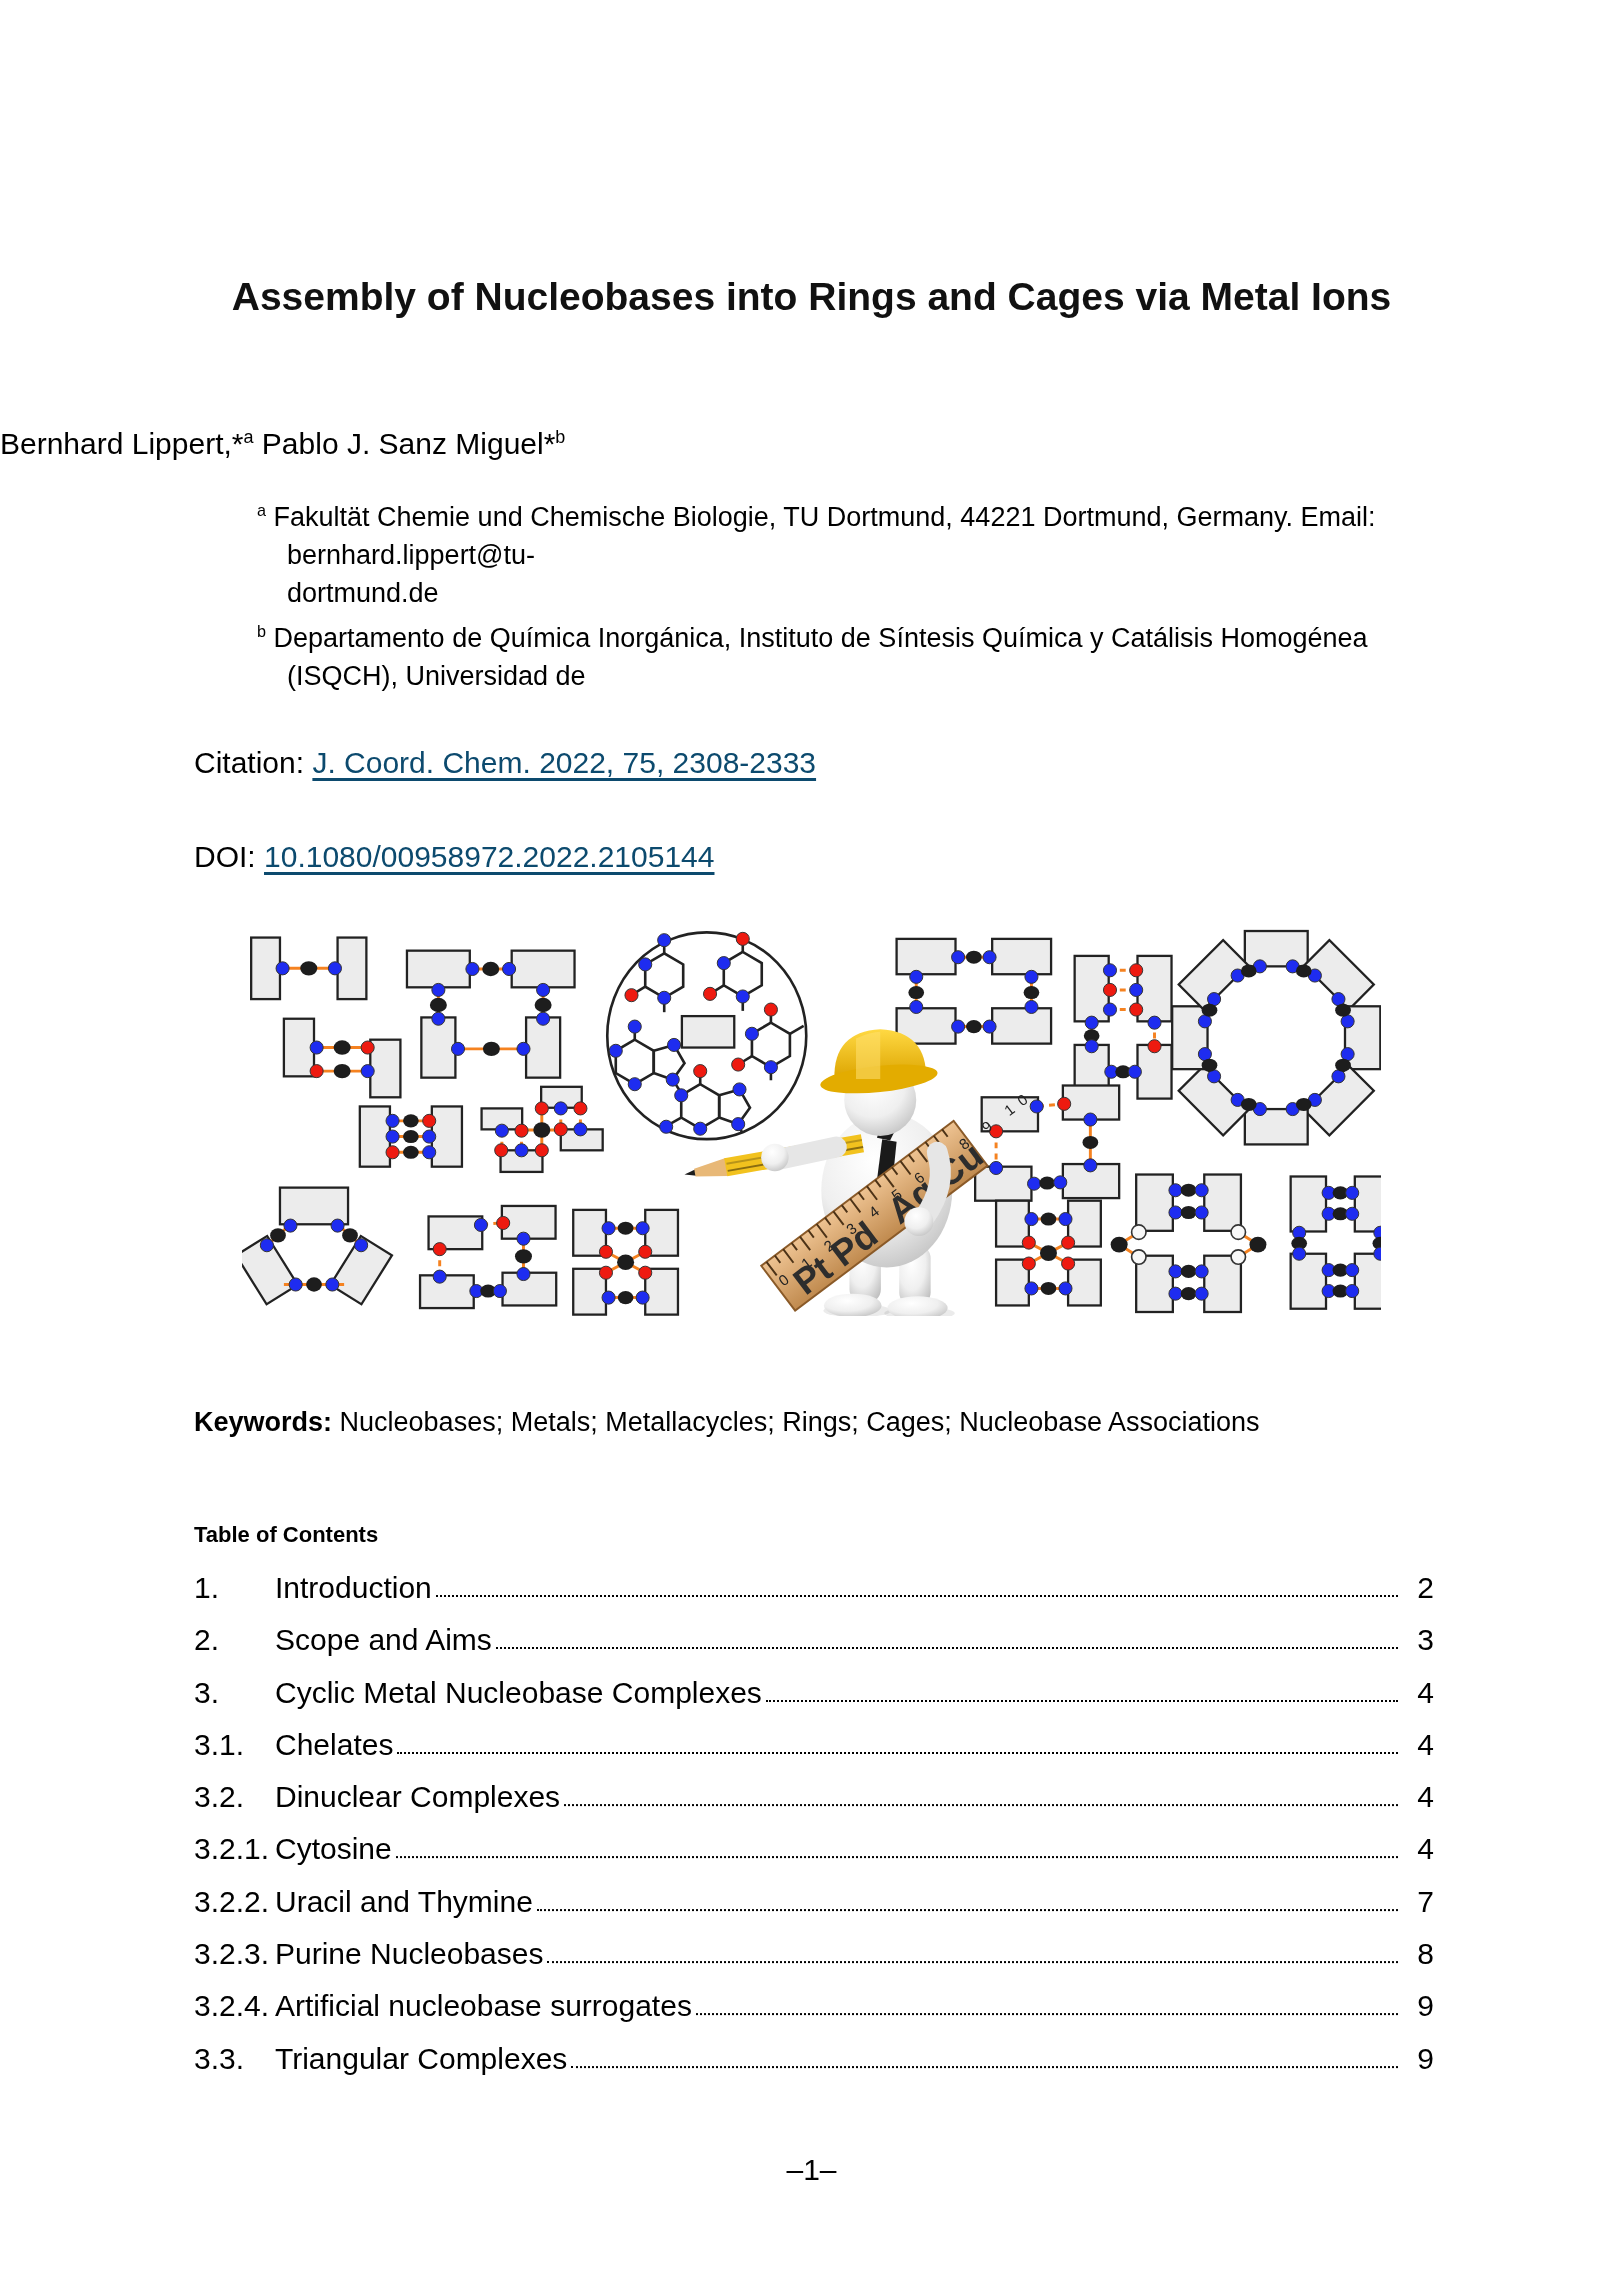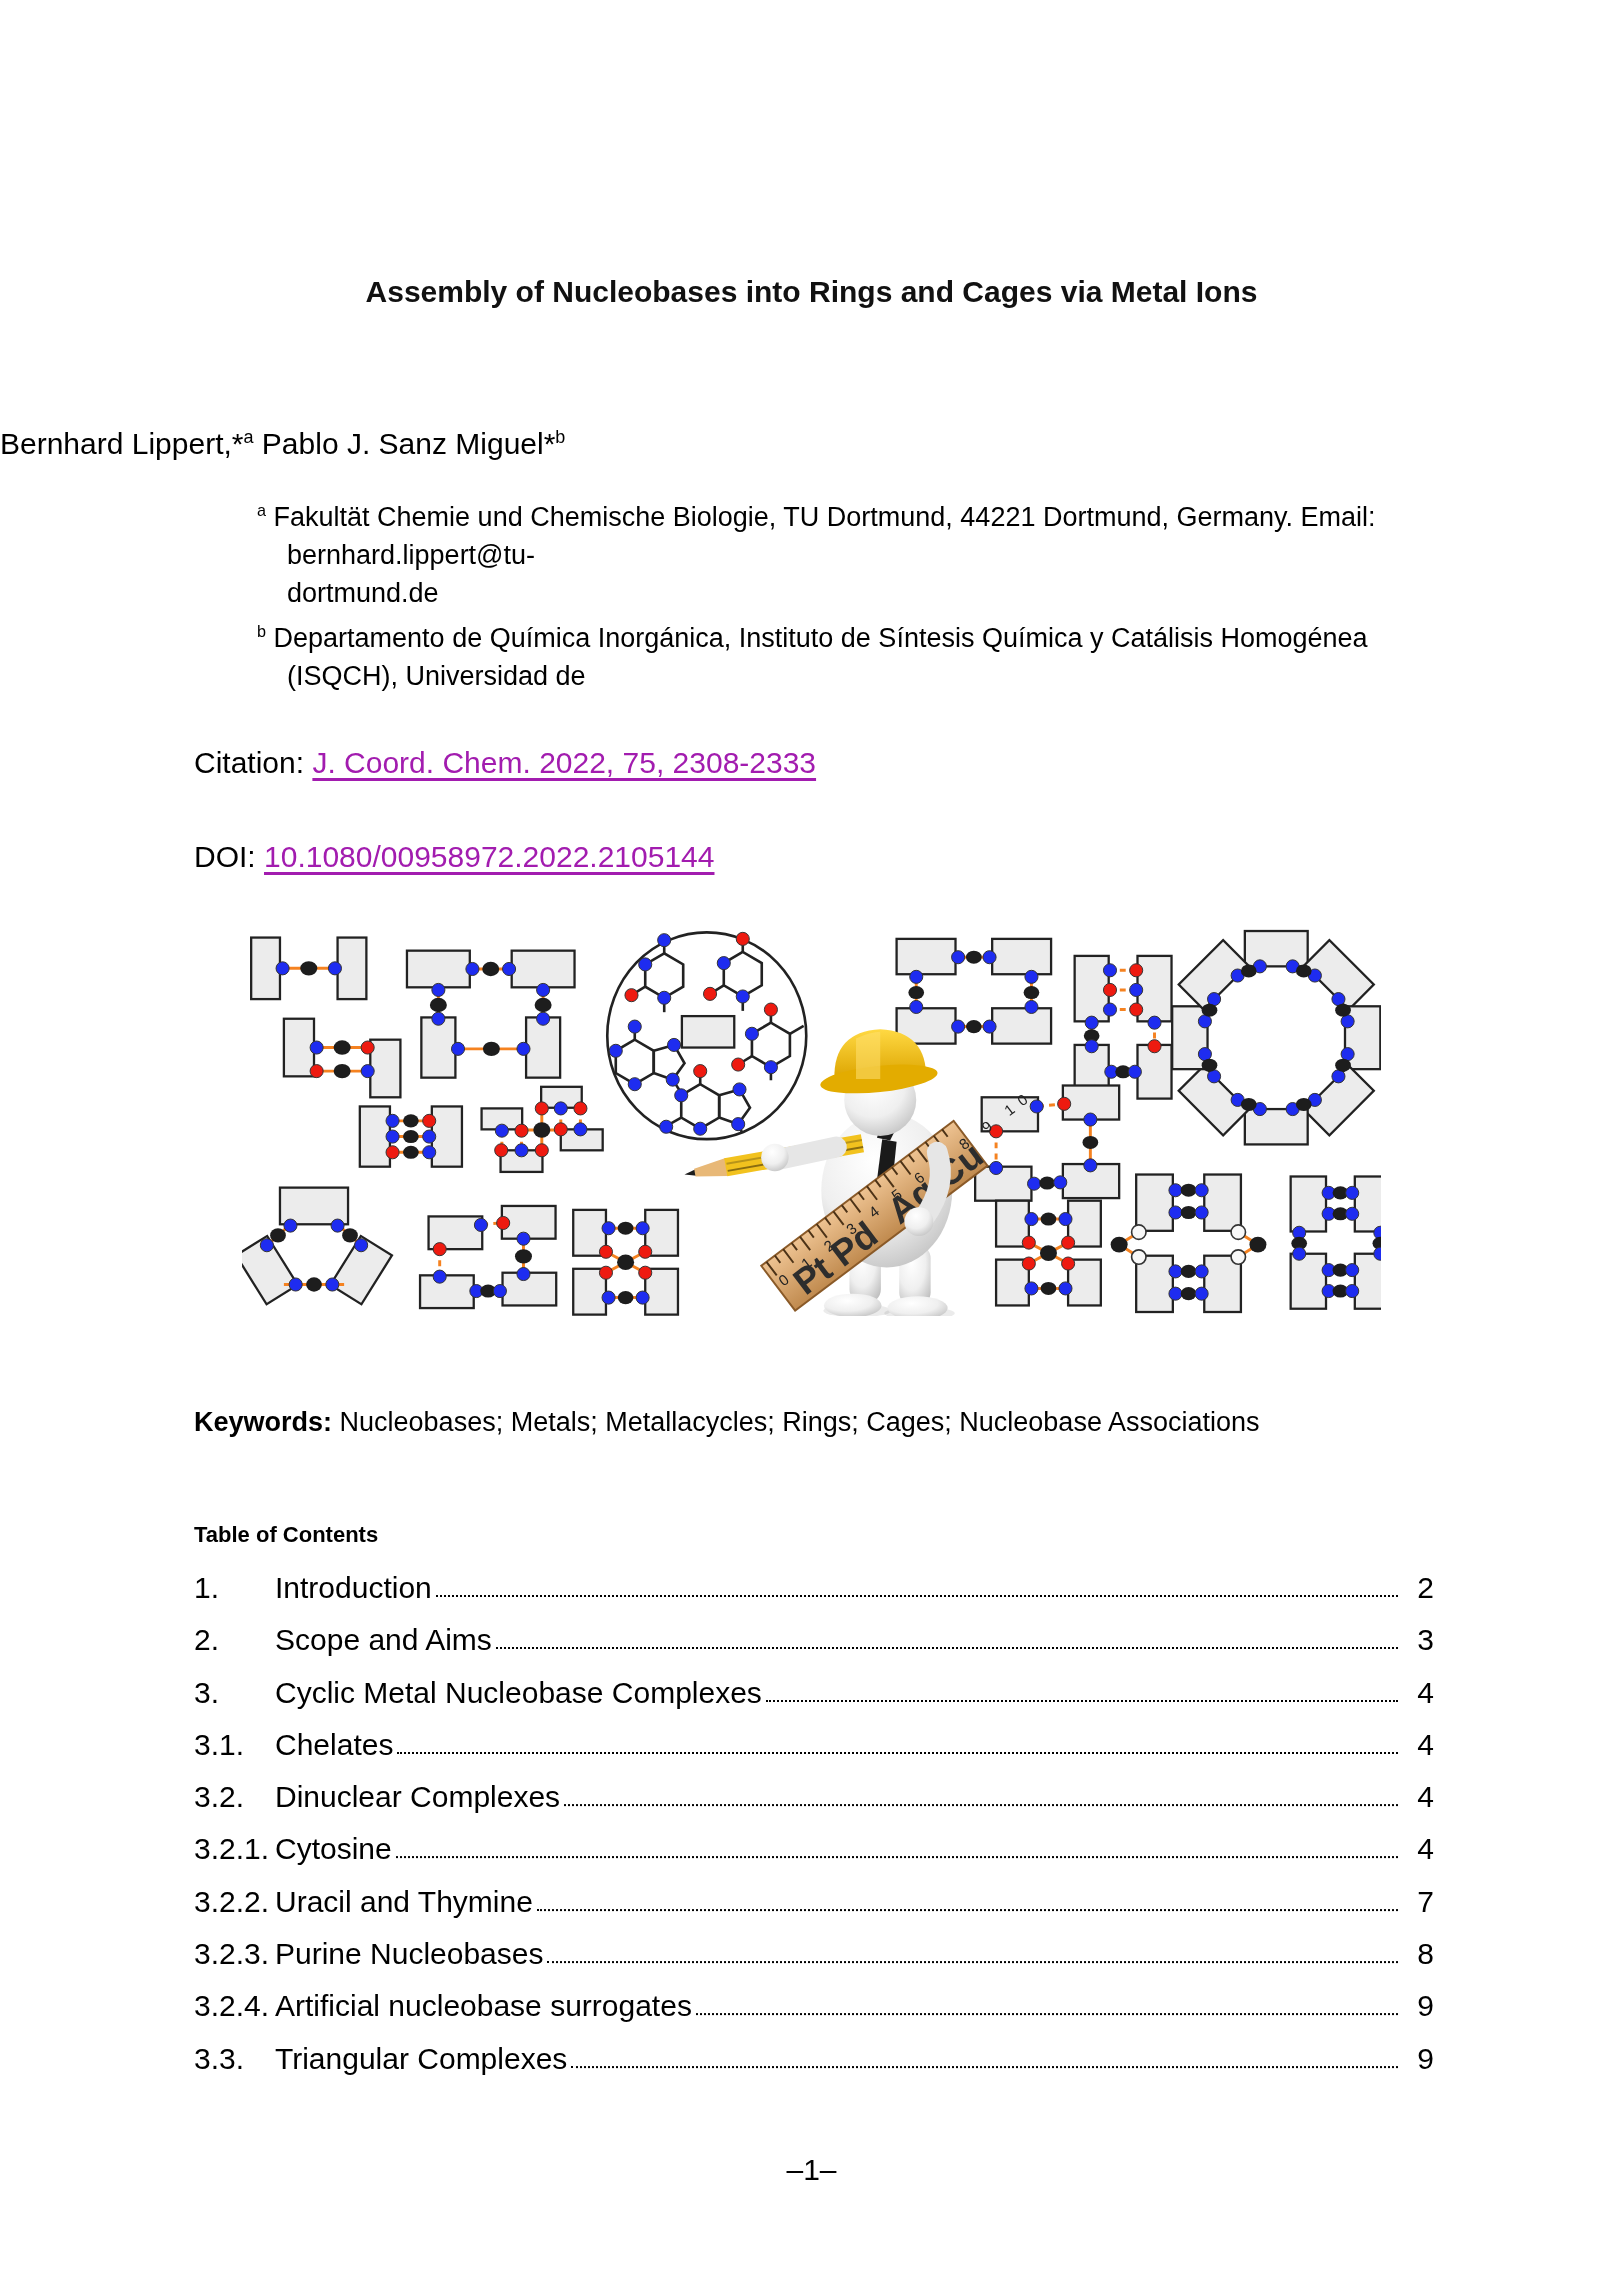--- a/index.html
+++ b/index.html
@@ -2,35 +2,35 @@
 <html style="font-size:10.5px"><head>
 <meta charset="utf-8">
 <style>
   html,body { margin:0; padding:0; background:#ffffff; }
   .page {
     position:relative; width:1623px; height:2295px; background:#ffffff;
     font-family:"Liberation Sans", sans-serif; color:#000; overflow:hidden;
   }
   .title {
     position:absolute; top:275px; left:0; width:100%;
-    text-align:center; font-size:30px; font-weight:700; color:#111;
+    text-align:center; font-size:39px; font-weight:700; color:#111;
   }
   .authors {
     position:absolute; top:427px; left:0; width:100%;
     font-size:30px;
   }
   .authors sup, .affil sup { font-size:60%; }
   .affil {
     position:absolute; top:491px; left:257px; width:1123px;
     font-size:27px; line-height:38px;
   }
   .affil p { margin:0; padding-left:30px; text-indent:-30px; }
   .affil .cont { display:inline; }
   .linkline { position:absolute; left:194px; font-size:30px; }
-  .linkline a { color:#a21caf; text-decoration:underline; text-underline-offset:4.6px; }
+  .linkline a { color:#0c4a6e; text-decoration:underline; text-underline-offset:4.6px; }
   .citation { top:746px; }
   .doi { top:840px; }
   .figure-wrap { position:absolute; left:242px; top:910px; width:1139px; height:406px; }
   .keywords { position:absolute; left:194px; top:1407px; font-size:27px; }
   .keywords b { font-weight:700; }
   .toc-heading { position:absolute; left:194px; top:1522px; font-size:22px; font-weight:700; }
   .toc { position:absolute; left:194px; top:1571px; width:1240px; }
   .toc-row { display:flex; align-items:flex-start; height:34px; margin-bottom:18.3px; font-size:30px; line-height:34px; }
   .toc-num { flex:none; width:81px; }
   .toc-label { flex:none; white-space:nowrap; }

